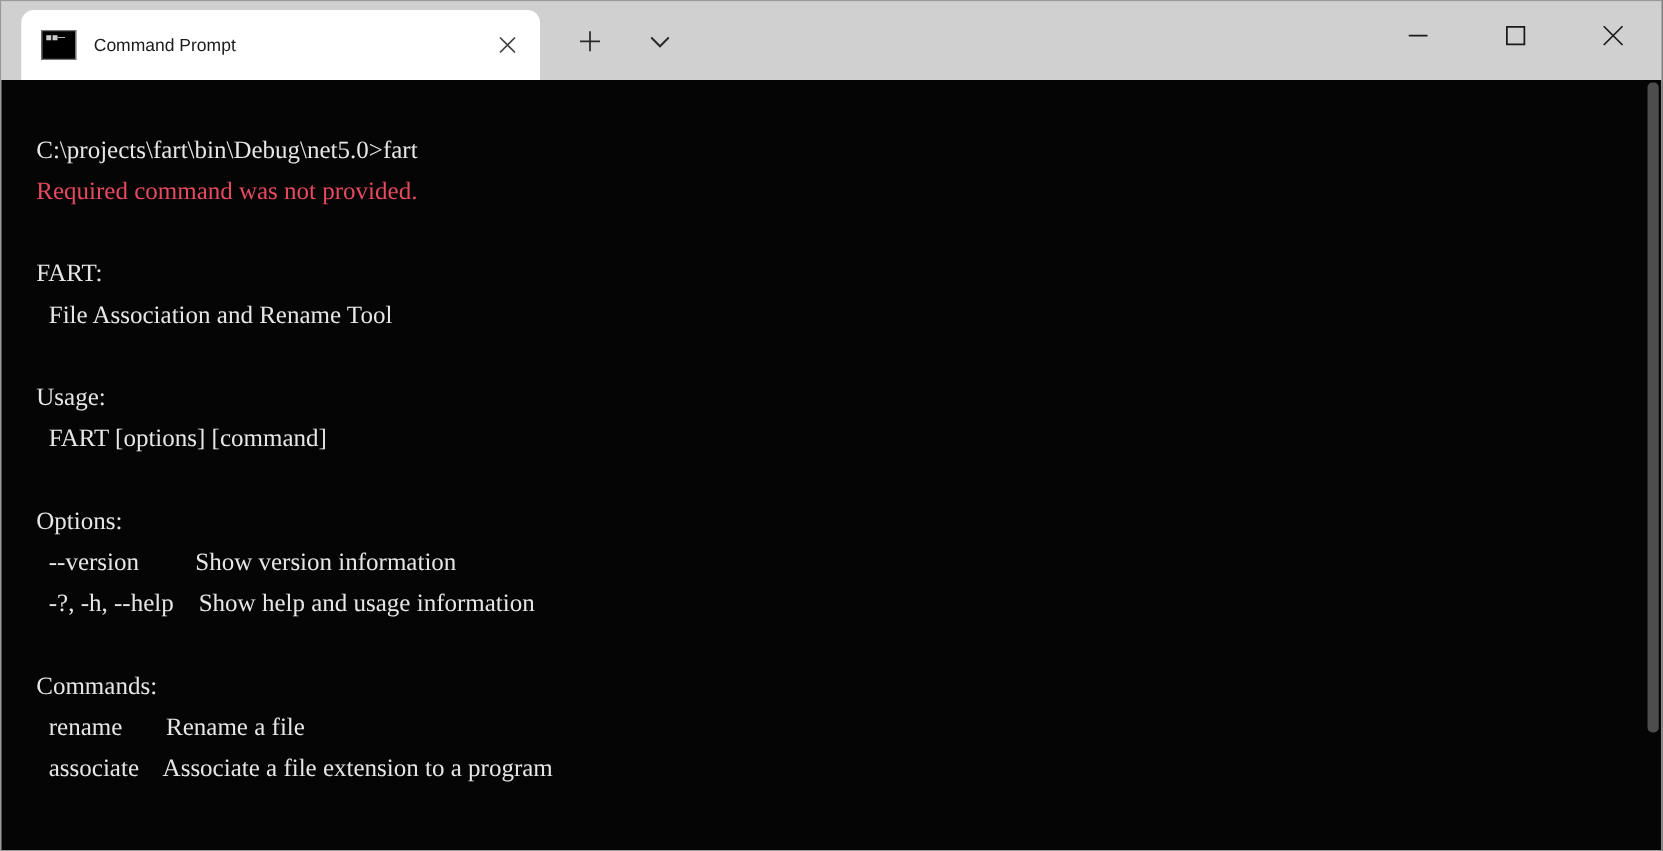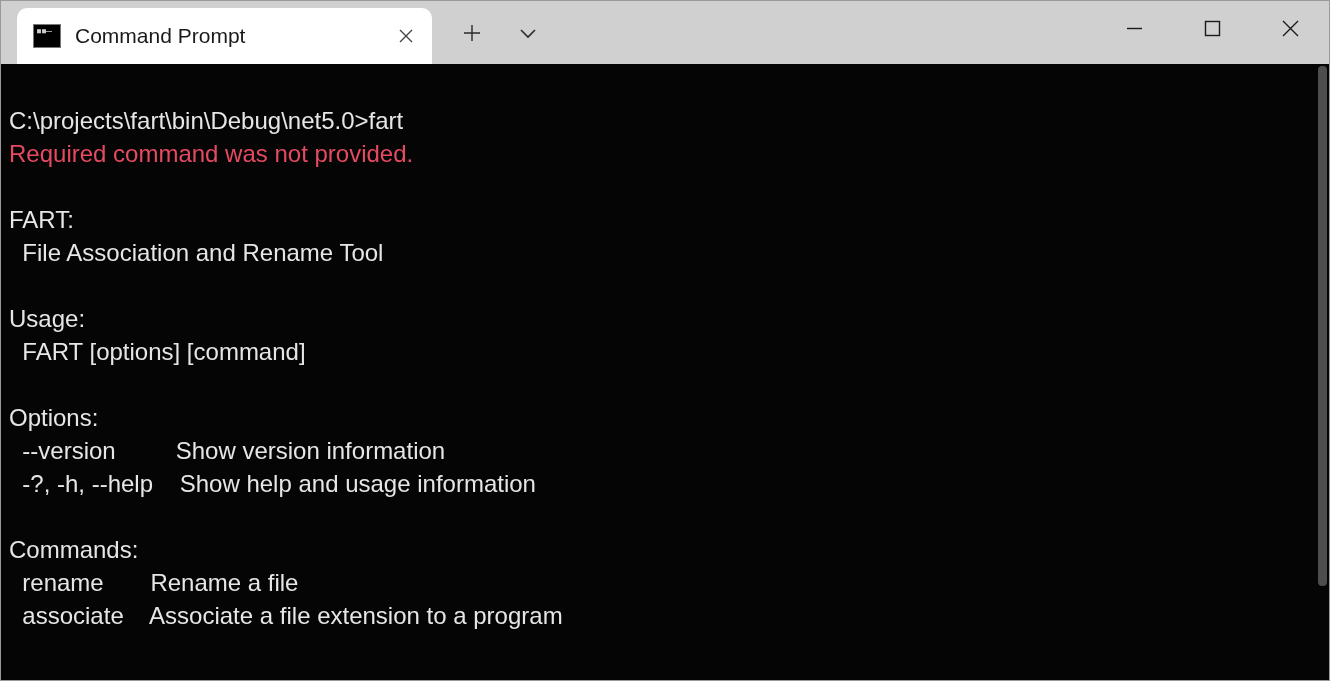--- a/index.html
+++ b/index.html
@@ -50,21 +50,21 @@
     position: absolute;
     top: 2px; left: 2px;
     color: #ccc;
     font-size: 10px;
     line-height: 8px;
     font-family: monospace;
     letter-spacing: -1px;
   }
   .tab-title {
     flex: 1;
-    font-size: 21px;
+    font-size: 14px;
     color: #1a1a1a;
   }
   .tab-close {
     width: 28px; height: 28px;
     display: flex;
     align-items: center;
     justify-content: center;
   }
   .tab-close svg { width: 16px; height: 16px; }
   .tab-actions {
@@ -98,24 +98,24 @@
   .win-btn svg { width: 17px; height: 17px; }
 
   .terminal-wrap {
     position: relative;
     height: calc(681px - 63px);
     background: #050505;
   }
   .terminal-body {
     position: absolute;
     inset: 0;
-    padding: 40px 0 0 8px;
+    padding: 40px 0 0 28px;
     color: #e6e6e6;
-    font-family: Liberation Sans, sans-serif;
-    font-size: 24px;
+    font-family: Liberation Serif, serif;
+    font-size: 20px;
     line-height: 33px;
     white-space: pre;
     overflow: hidden;
   }
   .err { color: #e54a60; }
   .scrollbar {
     position: absolute;
     right: 0;
     top: 0;
     width: 15px;

